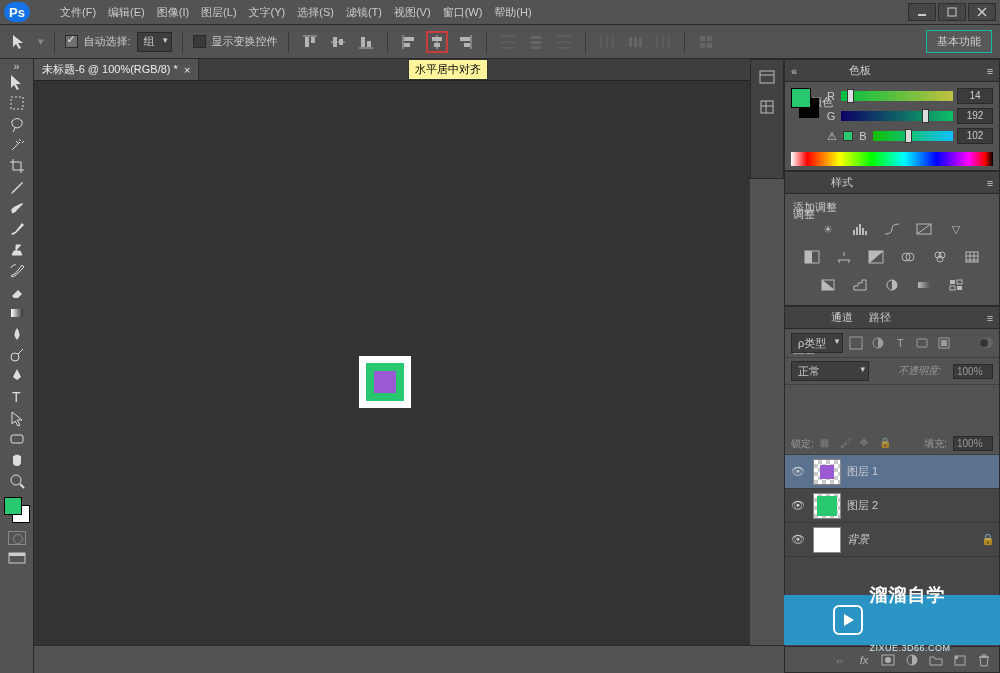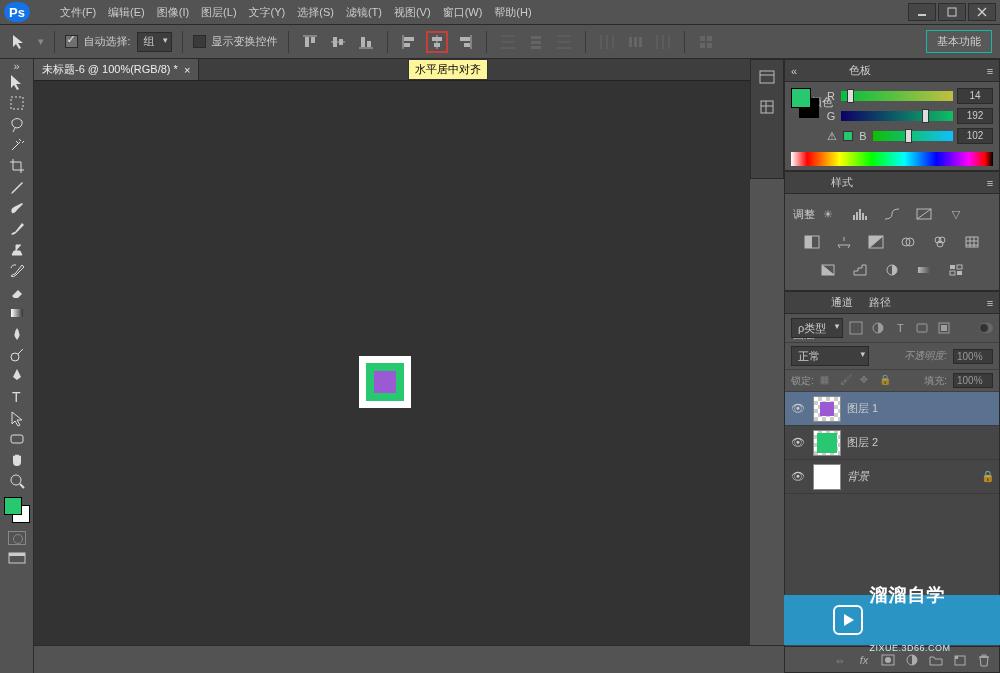--- a/index.html
+++ b/index.html
@@ -79,25 +79,25 @@
 
 .adj-body { padding: 6px 8px; }
 .adj-row { display: flex; gap: 10px; justify-content: center; padding: 4px 0; }
 .adj-ico { width: 22px; height: 20px; display: flex; align-items:center; justify-content:center; opacity:.85; }
 
 
 .layers-panel { flex: 1; display:flex; flex-direction:column; }
 .layers-toolbar { display:flex; align-items:center; gap:4px; padding: 4px 6px; border-bottom: 1px solid #404040; }
 .layers-toolbar .dropdown { flex: 0 0 auto; }
 .filter-ico { width:18px; height:18px; display:flex; align-items:center; justify-content:center; opacity:.7; }
-.lay-row2 { display:flex; align-items:center; padding: 3px 6px; gap:6px; border-bottom: 1px solid #404040; }
+.lay-row2 { display:flex; align-items:center; padding: 3px 6px; gap:12px; border-bottom: 1px solid #404040; }
 .lay-row2 .dropdown { width: 78px; }
 .opacity-lbl { margin-left:auto; font-size:10px; color:#999;font-style:italic; }
 .pct { width: 40px; background:#3b3b3b; border:1px solid #2a2a2a; font-size:10px; padding:1px 3px; color:#999; }
-.lock-row { display:flex; align-items:center; padding:3px 6px; gap:6px; border-bottom:1px solid #404040; font-size:10px; color:#999; }
+.lock-row { display:flex; align-items:center; padding:3px 6px; gap:6px; border-bottom:1px solid #404040; font-size:10px; color:#999;margin-top:48px; }
 .lock-ico { width:14px; height:14px; opacity:.6; }
 .layer-list { flex:1; background:#464646; overflow:auto; }
 .layer { display:flex; align-items:center; height:34px; border-bottom:1px solid #3a3a3a; padding:0 4px; gap:6px; }
 .layer.selected { background:#5a7290; }
 .eye { width:18px; display:flex; justify-content:center; }
 .thumb { width:28px; height:26px; border:1px solid #888; background:#fff; display:flex; align-items:center; justify-content:center; }
 .thumb.checker { background: repeating-conic-gradient(#ccc 0 25%, #fff 0 50%) 0 0/8px 8px; }
 .lname { flex:1; font-size:11px; }
 .layers-bottom { height: 26px; border-top:1px solid #2a2a2a; display:flex; align-items:center; justify-content:flex-end; gap:6px; padding:0 6px; }
 .lb-ico { width:18px; height:18px; opacity:.75; display:flex; align-items:center; justify-content:center; }
@@ -463,20 +463,21 @@
     <div class="spectrum"></div>
   </div>
 
   <div class="panel">
     <div class="panel-tabs">
       <div class="ptab active">调整</div>
       <div class="ptab">样式</div>
       <div class="panel-menu">≡</div>
     </div>
     <div class="adj-body">
+      <div>添加调整</div>
       <div class="adj-row">
         <div class="adj-ico">☀</div>
         <div class="adj-ico">
             <svg width="18" height="14">
               <rect x="2" y="8" width="2" height="5" fill="#ccc"></rect>
               <rect x="5" y="5" width="2" height="8" fill="#ccc"></rect>
               <rect x="8" y="2" width="2" height="11" fill="#ccc"></rect>
               <rect x="11" y="6" width="2" height="7" fill="#ccc"></rect>
               <rect x="14" y="9" width="2" height="4" fill="#ccc"></rect>
             </svg>

